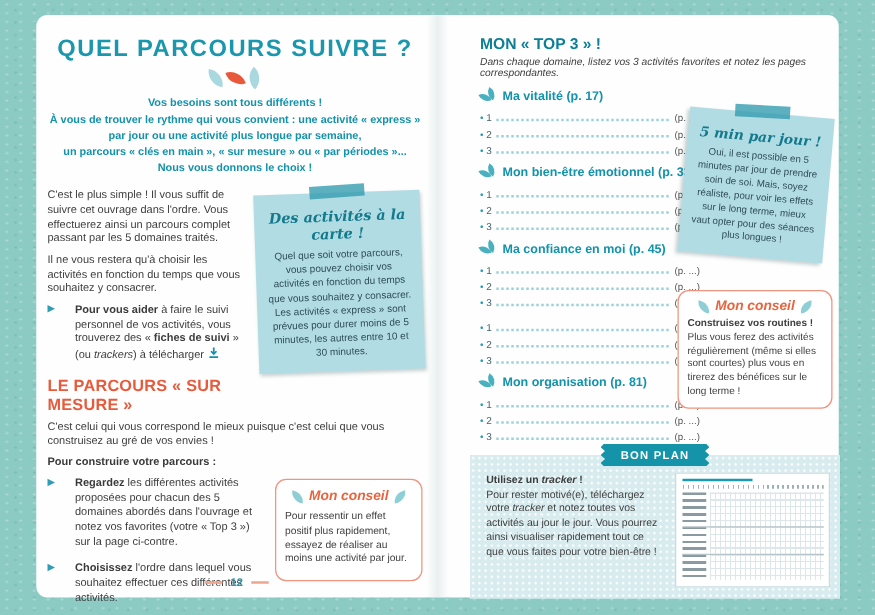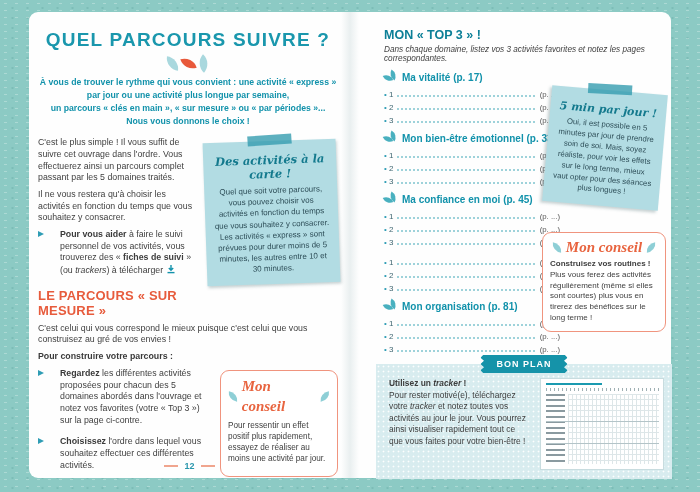--- a/index.html
+++ b/index.html
@@ -40,21 +40,21 @@
   .note-title{font-family:"DejaVu Serif",serif;font-style:italic;font-weight:bold;text-align:center;
     color:#13798d;font-size:11.5px;margin:0 0 4px;}
   .note-body{font-size:8px;line-height:1.4;text-align:center;color:#2e4e58;margin:0;}
 
   .conseil-card{float:right;width:118px;margin:2px 0 4px 9px;padding:6px 7px 7px;box-sizing:border-box;
     background:#fff;border:1.5px solid #f0947e;border-radius:9px;}
   .conseil-title{display:flex;align-items:center;justify-content:center;gap:4px;margin-bottom:3px;}
   .conseil-title .leaf{width:10px;height:9px;background:#8ecfd6;}
   .conseil-title .leaf.flip{transform:scaleX(-1) rotate(10deg);}
   .conseil-title .leaf.norm{transform:rotate(10deg);}
-  .conseil-name{font-family:Liberation Serif, serif;font-style:italic;font-weight:bold;color:#e8643f;font-size:15px;}
+  .conseil-name{font-family:Liberation Sans, sans-serif;font-style:italic;font-weight:bold;color:#e8643f;font-size:11px;}
   .conseil-body{font-size:8.2px;line-height:1.35;color:#3e3e3e;margin:0;}
 
   .pagenum{position:absolute;bottom:7px;left:0;width:100%;display:flex;align-items:center;justify-content:center;gap:6px;}
   .pagenum .dash{width:14px;height:2px;background:#f0a58e;}
   .pagenum .num{font-size:9px;font-weight:bold;color:#2a97ad;}
 
   
   .rp-title{font-size:12.5px;font-weight:bold;color:#0c7f97;margin:0 0 3px;}
   .rp-sub{font-size:8.2px;font-style:italic;color:#3e3e3e;margin:0 0 8px;}
   .domain{width:176px;margin-bottom:7px;}
@@ -105,20 +105,21 @@
   <div class="spread">
 
     <div class="page page-left">
       <div class="big-title">QUEL PARCOURS SUIVRE ?</div>
       <div class="title-leaves">
         <span class="leaf lf-teal" style="transform:rotate(8deg)"></span>
         <span class="leaf lf-orange" style="transform:rotate(-18deg)"></span>
         <span class="leaf lf-teal" style="transform:rotate(42deg)"></span>
       </div>
       <div class="intro">
+        <div>Vos besoins sont tous différents !</div>
         <div>À vous de trouver le rythme qui vous convient : une activité « express »</div>
         <div>par jour ou une activité plus longue par semaine,</div>
         <div>un parcours « clés en main », « sur mesure » ou « par périodes »...</div>
         <div>Nous vous donnons le choix !</div>
       </div>
 
 
       <div class="note-card">
         <div class="tape"></div>
         <p class="note-title">Des activités à la carte !</p>

